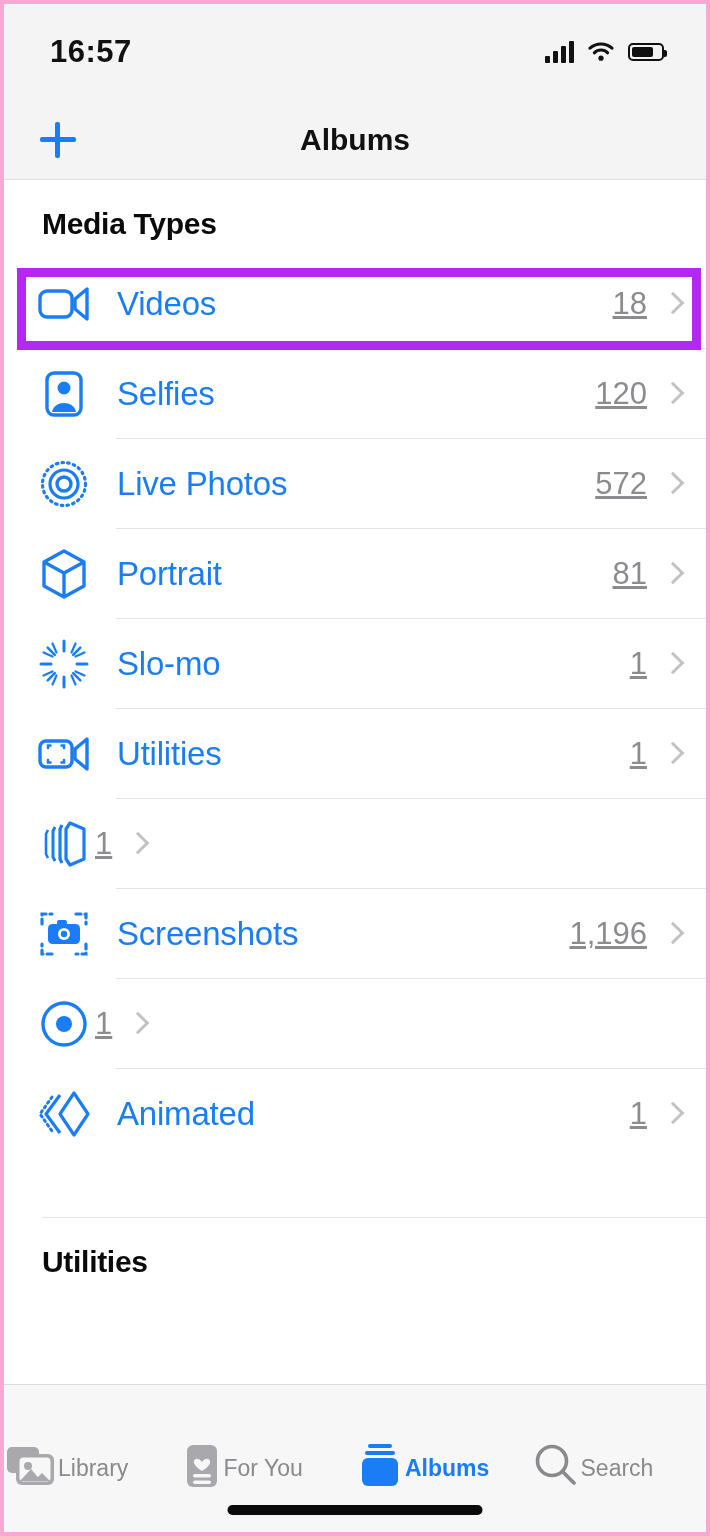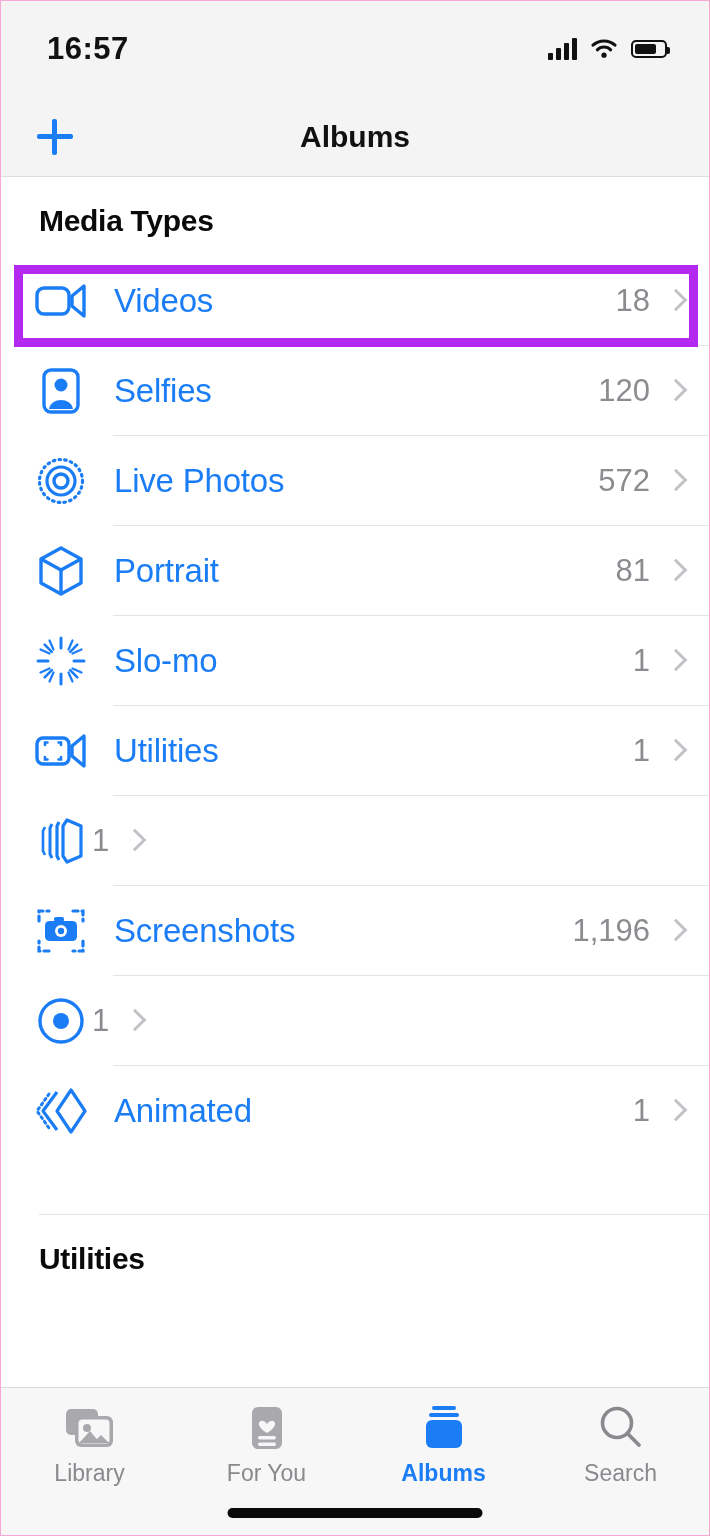--- a/index.html
+++ b/index.html
@@ -6,21 +6,21 @@
   html, body {
     width: 710px; height: 1536px;
     background: #ffffff;
     font-family: "Liberation Sans", sans-serif;
     overflow: hidden;
   }
   #screen {
     position: relative;
     width: 710px; height: 1536px;
     background: #ffffff;
-    border: 1px solid #f9a8d4;
+    border: 4px solid #f9a8d4;
     overflow: hidden;
   }
 
   
   #statusbar {
     position: absolute; top: 0; left: 0;
     width: 100%; height: 96px;
     background: #f4f4f5;
     display: flex; align-items: center;
     justify-content: space-between;
@@ -93,21 +93,21 @@
     width: 62px; height: 62px;
     display: flex; align-items: center; justify-content: center;
     flex: 0 0 62px;
   }
   .row-label {
     font-size: 33px; color: #1a7df5;
     margin-left: 22px; flex: 1;
     letter-spacing: -.2px;
   }
   .row-count {
-    font-size: 31px; color: #8c8c90; margin-right: 18px;
+    font-size: 31px; color: #8c8c90; margin-right: 18px; text-decoration: underline;
   }
   .chev {
     width: 13px; height: 22px; position: relative; flex: 0 0 13px;
   }
   .chev::before {
     content:""; position:absolute; left:0; top:2px;
     width: 13px; height: 13px;
     border-right: 3.5px solid #c2c2c6;
     border-top: 3.5px solid #c2c2c6;
     transform: rotate(45deg);
@@ -126,21 +126,21 @@
 
   
   #tabbar {
     position: absolute; left: 0; bottom: 0;
     width: 100%; height: 148px;
     background: #f7f7f8;
     border-top: 1px solid #dcdcdd;
     display: flex;
   }
   .tab {
-    flex: 1; display: flex; flex-direction: column;
+    flex: 1; display: flex; flex-direction: row;
     align-items: center; justify-content: flex-start;
     padding-top: 14px; cursor: pointer;
   }
   .tab-icon { height: 52px; display:flex; align-items:center; justify-content:center; }
   .tab-label { font-size: 23px; color: #8a8a8e; margin-top: 6px; }
   .tab.active .tab-label { color: #1a7df5; font-weight: bold; }
   #home-indicator {
     position: absolute; bottom: 17px; left: 50%;
     transform: translateX(-50%);
     width: 255px; height: 10px; background: #0a0a0a; border-radius: 6px;

